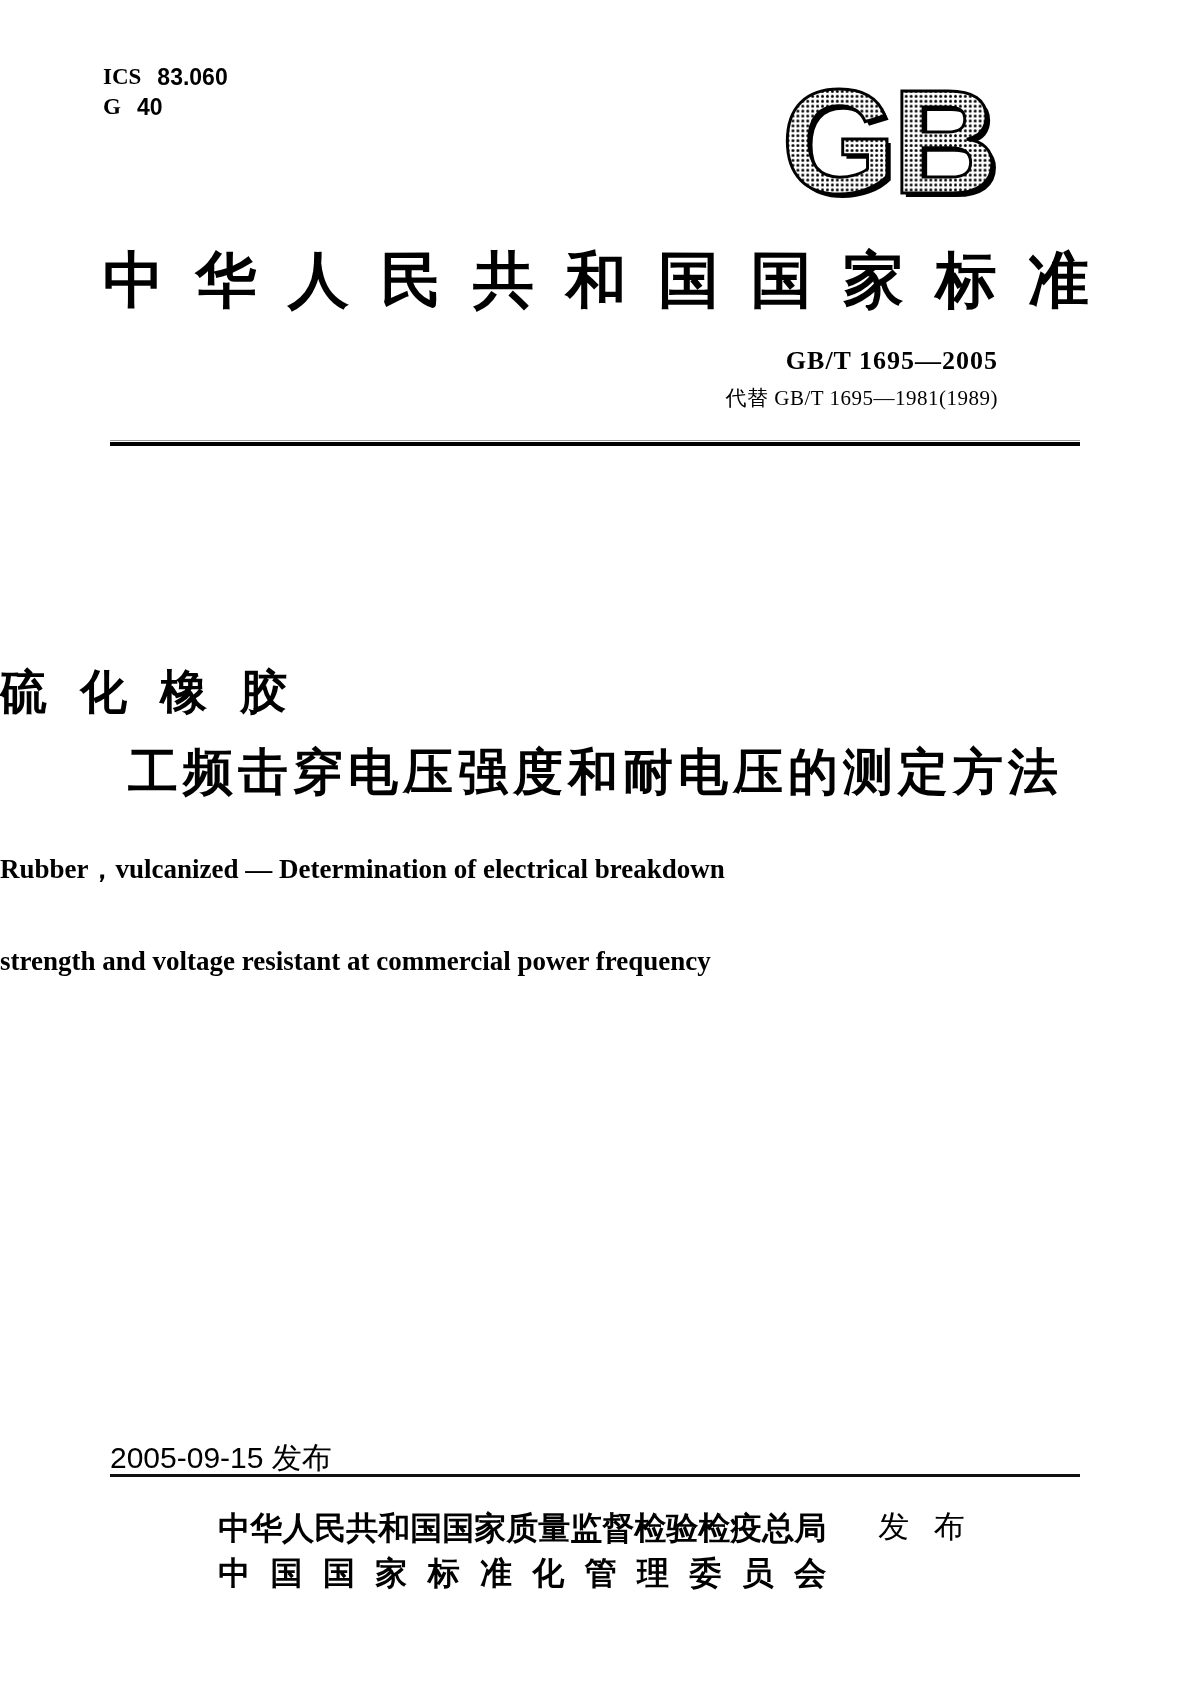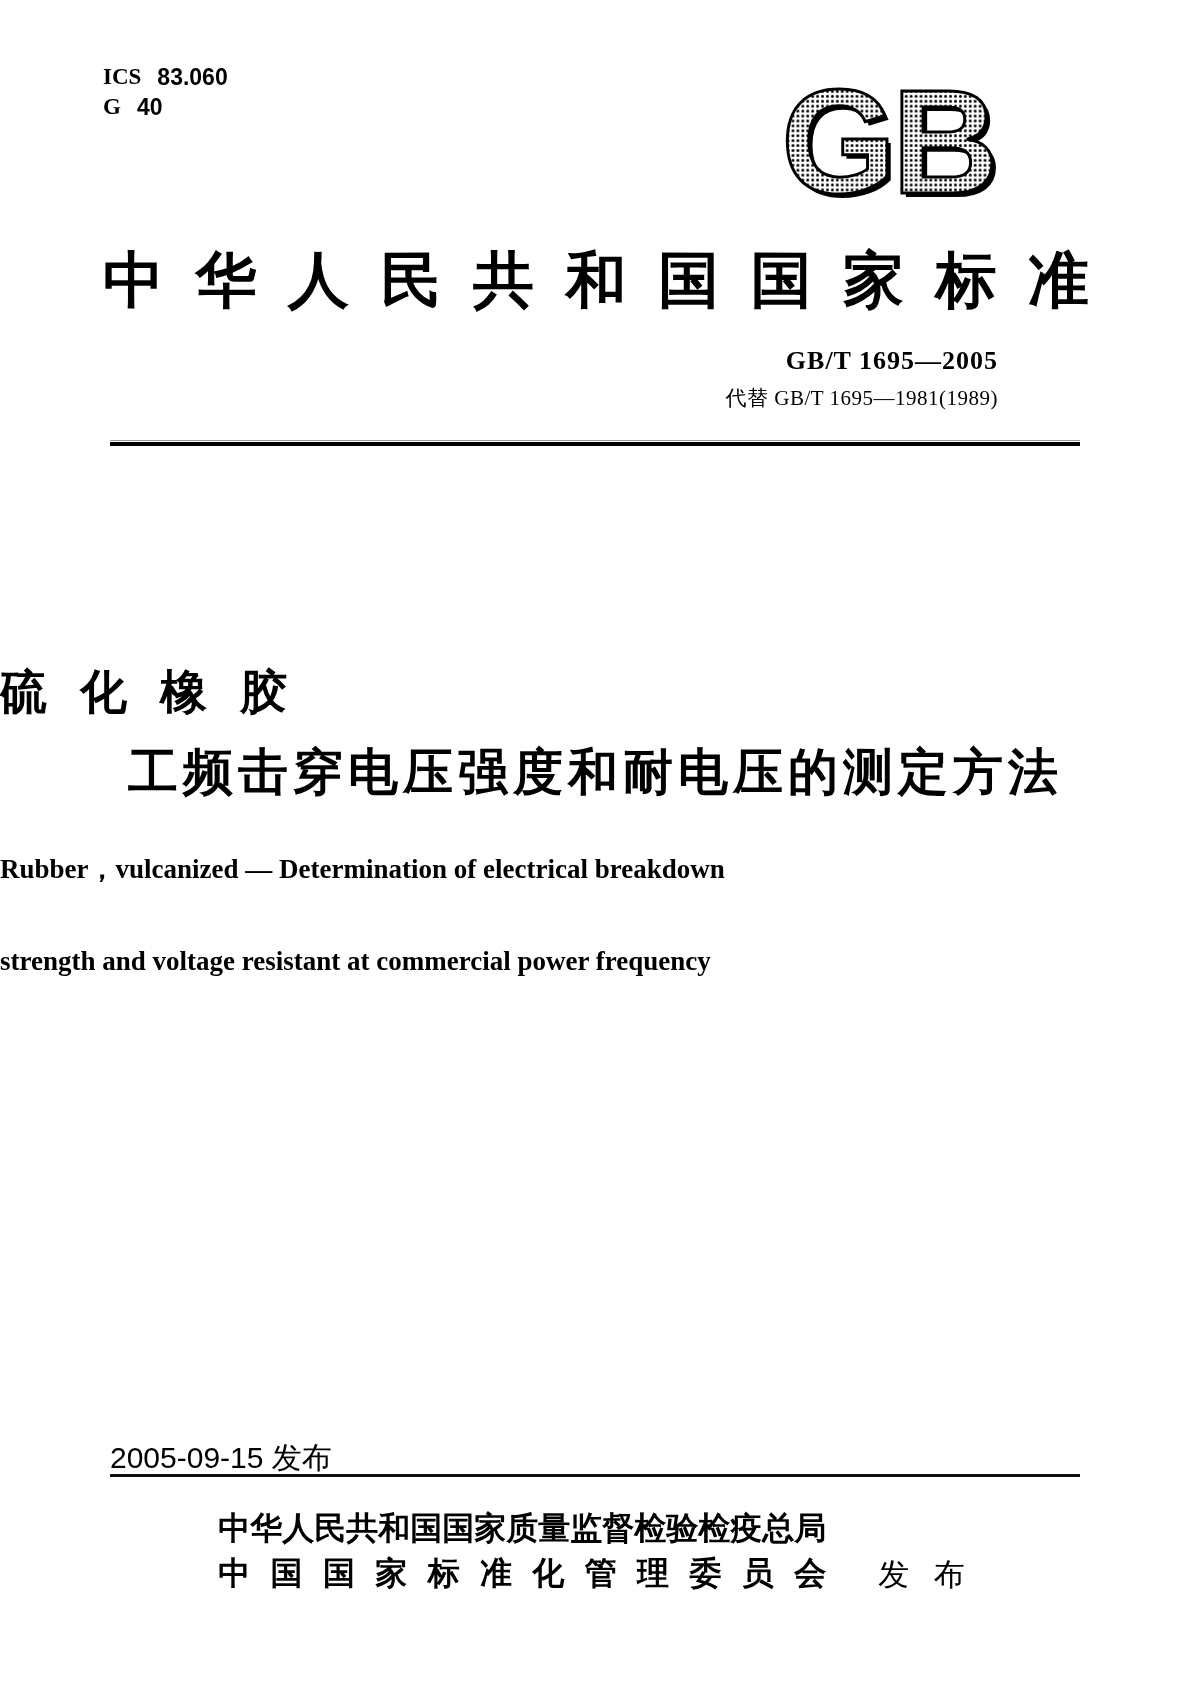--- a/index.html
+++ b/index.html
@@ -68,21 +68,21 @@
   
   .date{
     position:absolute;top:1438px;
     font-family:"Liberation Sans", sans-serif;font-size:30px;
   }
   .date-issue{left:110px;}
   .date-impl{right:111px;text-align:right;}
   
   .issuers-row{
     position:absolute;left:0;top:1506px;width:100%;
-    display:flex;justify-content:center;align-items:flex-end;gap:52px;
+    display:flex;justify-content:center;align-items:flex-start;gap:52px;
   }
   .issuer-col{
     display:inline-block;
     font-family:"Liberation Serif", serif;font-weight:bold;
     font-size:32px;line-height:45px;white-space:nowrap;
   }
   .issuer-col .justify-chars{width:100%;}
   .publish-label{
     font-family:"Liberation Sans", sans-serif;font-size:31px;letter-spacing:8px;
     white-space:nowrap;

